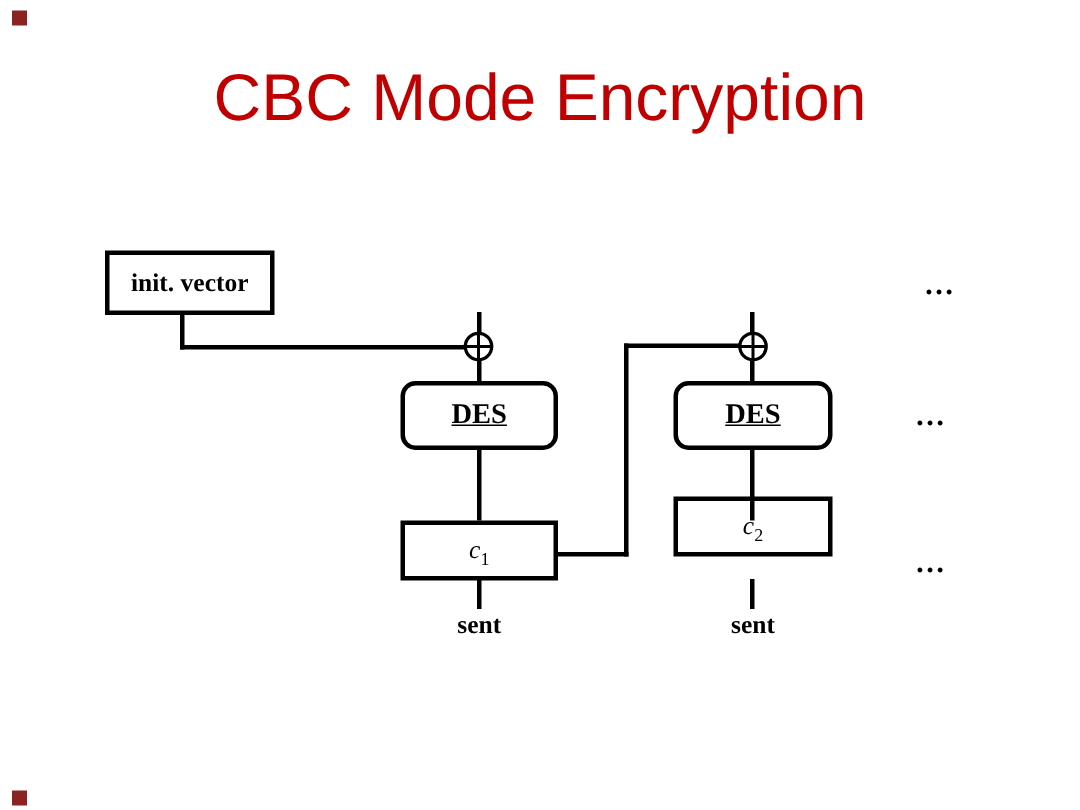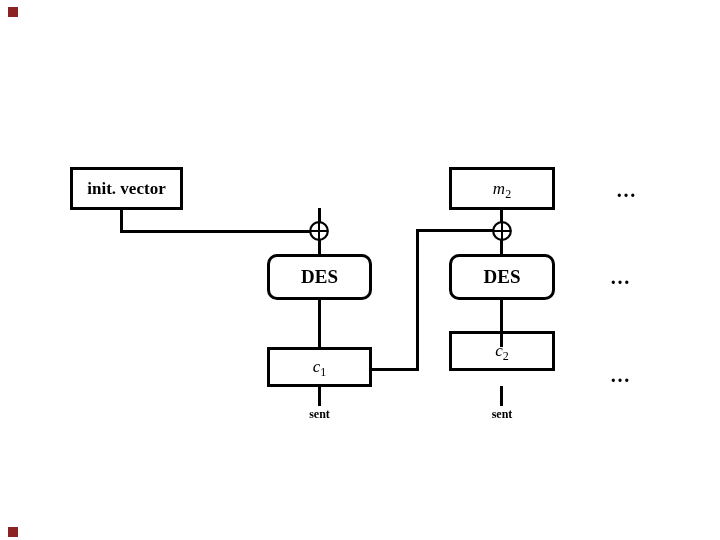--- a/index.html
+++ b/index.html
@@ -14,21 +14,21 @@
   }
   .corner-square { position:absolute; width:10px; height:10px; background:#8B2323; }
   .sq-top { left:8px; top:7px; }
   .sq-bottom { left:8px; top:527px; }
 
   .box {
     position:absolute; box-sizing:border-box; border:3px solid #000; background:#fff;
     display:flex; align-items:center; justify-content:center;
     font-weight:bold; font-size:17px; color:#000; white-space:nowrap;
   }
-  .rounded { border-radius:10px; }
+  .rounded { border-radius:10px;text-decoration:underline; }
   .math { font-weight:normal; font-style:italic; font-size:17px; }
   .math sub { font-style:normal; font-size:12px; line-height:0; }
 
   .b-init { left:70px;  top:167px; width:113px; height:43px;align-items:center; }
   .b-m1   { left:267px; top:167px; width:105px; height:43px; }
   .b-m2   { left:449px; top:167px; width:106px; height:43px; }
   .b-des1 { left:267px; top:254px; width:105px; height:46px; font-size:19px; }
   .b-des2 { left:449px; top:254px; width:106px; height:46px; font-size:19px; }
   .b-c1   { left:267px; top:347px; width:105px; height:40px;text-align:center; }
   .b-c2   { left:449px; top:331px; width:106px; height:40px; }
@@ -45,43 +45,41 @@
   .ln-des2-c2 { left:500px; top:299px; width:3px;  height:48px; }
   .ln-c2-sent { left:500px; top:386px; width:3px;  height:20px; }
   .ln-fb-h1   { left:371px; top:368px; width:48px;  height:3px; }
   .ln-fb-v    { left:416px; top:229px; width:3px;  height:142px; }
   .ln-fb-h2   { left:416px; top:229px; width:77px;  height:3px; }
 
   .xor { position:absolute; width:22px; height:22px; }
   .xor-1 { left:308px; top:220px; }
   .xor-2 { left:491px; top:220px; }
 
-  .sent { position:absolute; text-align:center; font-weight:bold; font-size:12px; }
+  .sent { position:absolute; text-align:center; font-weight:bold; font-size:17px; }
   .sent-1 { left:267px; top:407px; width:105px; }
   .sent-2 { left:449px; top:407px; width:106px; }
 
   .dots { position:absolute; width:44px; text-align:center; font-weight:bold; font-size:20px; line-height:1; }
   .dots-1 { left:604px; top:180px; }
   .dots-2 { left:598px; top:267px; }
   .dots-3 { left:598px; top:365px; }
 </style>
 </head>
 <body>
 
 <div class="slide">
 
   <div class="corner-square sq-top"></div>
   <div class="corner-square sq-bottom"></div>
 
+  <div class="title">CBC Mode Encryption</div>
 
   <div class="box b-init">
     <span>init. vector</span>
-  </div>
-  <div class="box b-m2">
-    <span class="math"><i>m</i><sub>2</sub></span>
   </div>
 
   <div class="box rounded b-des1">
     <span>DES</span>
   </div>
   <div class="box rounded b-des2">
     <span>DES</span>
   </div>
 
   <div class="box b-c1">

